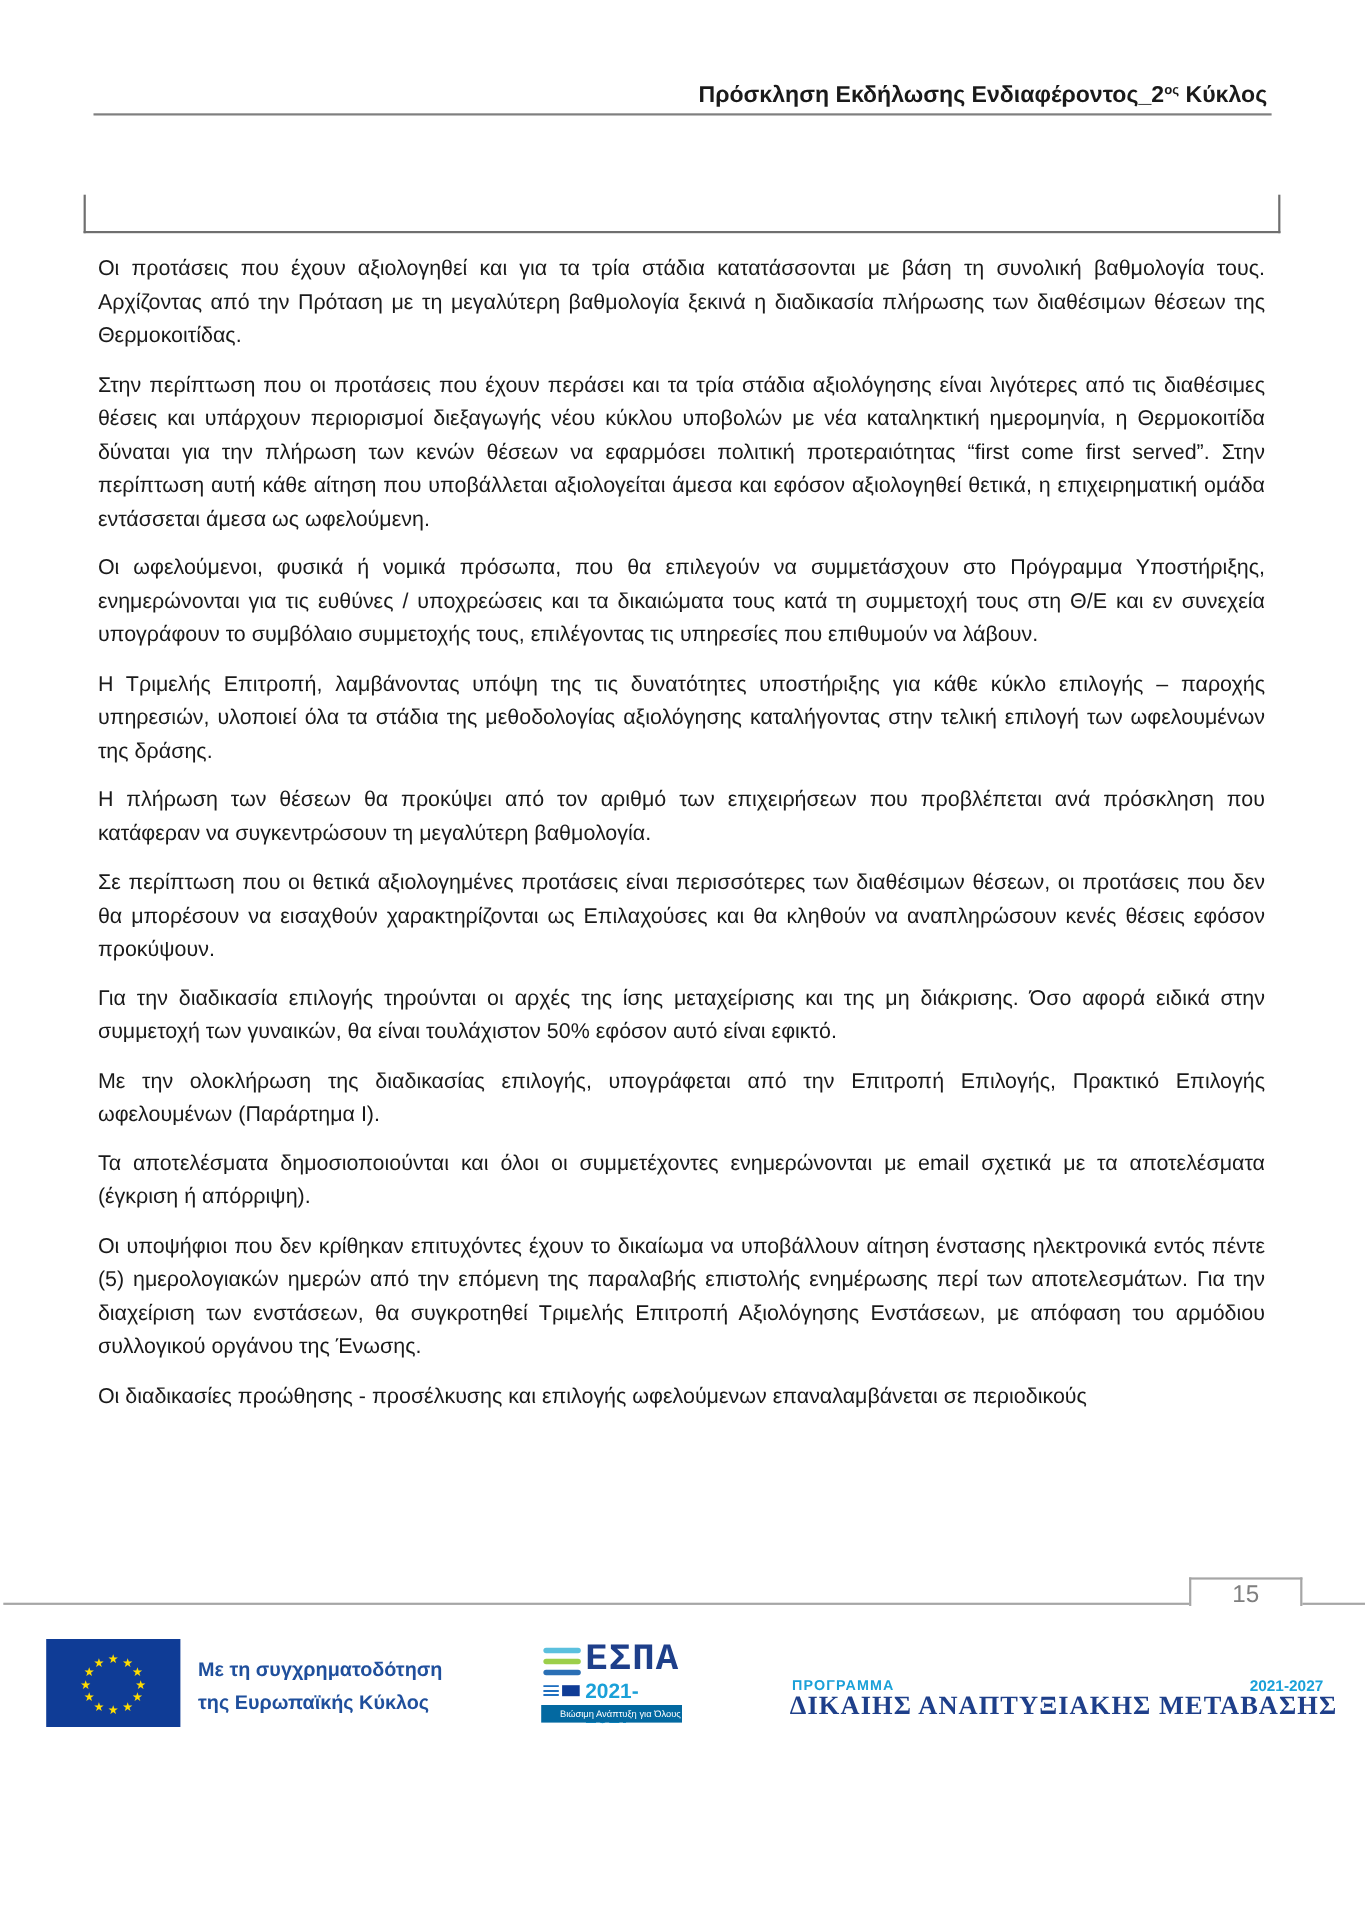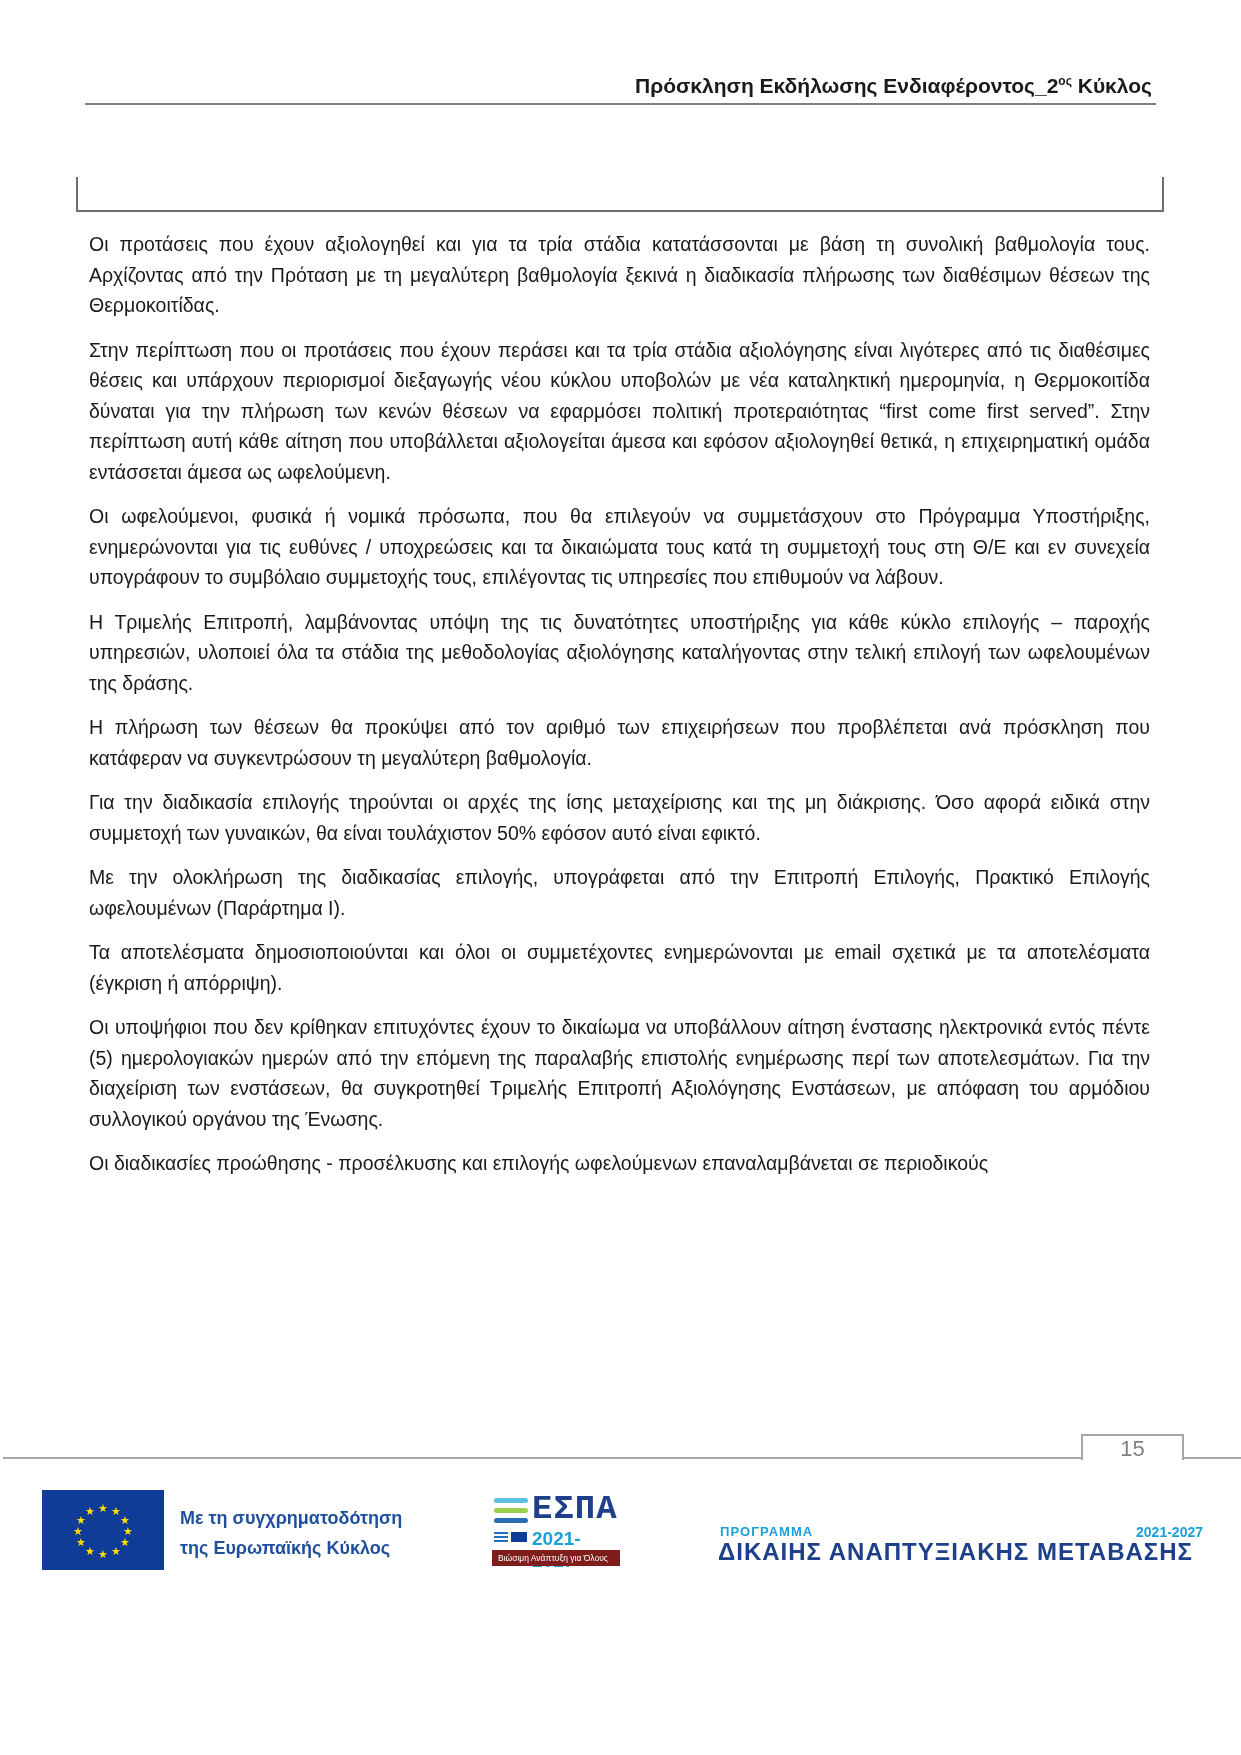--- a/index.html
+++ b/index.html
@@ -21,45 +21,46 @@
                 text-align: center; font-size: 22px; color: #7f7f7f; line-height: 26px;
                 font-family: "Liberation Sans", sans-serif; }
     .eu-flag { position: absolute; left: 42px; top: 1490px; width: 122px; height: 80px; background: #0f3c96; }
     .eu-text { position: absolute; left: 180px; top: 1503px; font-size: 18px; font-weight: bold;
                color: #1f4f9c; line-height: 30px; font-family: "Liberation Sans", sans-serif; }
     .espa { position: absolute; left: 492px; top: 1490px; width: 130px; height: 78px; }
     .espa-title { position: absolute; left: 40px; top: 0; font-size: 34px; font-weight: bold; color: #1e3f8a;
                   font-family: Liberation Mono, monospace; letter-spacing: 1px; }
     .espa-years { position: absolute; left: 40px; top: 38px; font-size: 19px; font-weight: bold; color: #1aa0d8;
                   font-family: "Liberation Sans", sans-serif; }
-    .espa-band { position: absolute; left: 0; top: 60px; width: 128px; height: 16px; background: #7f1d1d;
-                 color: #fff; font-size: 8.5px; line-height: 16px; padding-left: 6px; box-sizing: border-box;
+    .espa-band { position: absolute; left: 0; top: 60px; width: 128px; height: 16px; background: #0369a1;
+                 color: #fff; font-size: 8.5px; line-height: 16px; padding-left: 17px; box-sizing: border-box;
                  font-family: "Liberation Sans", sans-serif; }
     .espa-wave { position: absolute; left: 2px; height: 5px; width: 34px; border-radius: 3px; }
     .prog-label { position: absolute; left: 720px; top: 1524px; font-size: 13px; font-weight: bold;
                   color: #1aa0d8; letter-spacing: 1px; font-family: "Liberation Sans", sans-serif; }
     .prog-years { position: absolute; right: 38px; top: 1524px; font-size: 14px; font-weight: bold;
                   color: #1aa0d8; font-family: "Liberation Sans", sans-serif; }
     .prog-name { position: absolute; left: 718px; top: 1538px; font-size: 24px; font-weight: bold;
-                 color: #1e3f8a; letter-spacing: 1px; white-space: nowrap; font-family: Liberation Sans, sans-serif; }
+                 color: #1e3f8a; letter-spacing: 1px; white-space: nowrap; font-family: Liberation Serif, serif; }
   </style>
 </head>
 <body>
 
 <div class="header-title"><span>Πρόσκληση Εκδήλωσης Ενδιαφέροντος_2</span><sup>ος</sup><span> Κύκλος</span></div>
 <div class="header-rule"></div>
 
 <div class="frame"></div>
 
 <div class="body-text">
   <p>Οι προτάσεις που έχουν αξιολογηθεί και για τα τρία στάδια κατατάσσονται με βάση τη συνολική βαθμολογία τους. Αρχίζοντας από την Πρόταση με τη μεγαλύτερη βαθμολογία ξεκινά η διαδικασία πλήρωσης των διαθέσιμων θέσεων της Θερμοκοιτίδας.</p>
   <p>Στην περίπτωση που οι προτάσεις που έχουν περάσει και τα τρία στάδια αξιολόγησης είναι λιγότερες από τις διαθέσιμες θέσεις και υπάρχουν περιορισμοί διεξαγωγής νέου κύκλου υποβολών με νέα καταληκτική ημερομηνία, η Θερμοκοιτίδα δύναται για την πλήρωση των κενών θέσεων να εφαρμόσει πολιτική προτεραιότητας “first come first served”. Στην περίπτωση αυτή κάθε αίτηση που υποβάλλεται αξιολογείται άμεσα και εφόσον αξιολογηθεί θετικά, η επιχειρηματική ομάδα εντάσσεται άμεσα ως ωφελούμενη.</p>
   <p>Οι ωφελούμενοι, φυσικά ή νομικά πρόσωπα, που θα επιλεγούν να συμμετάσχουν στο Πρόγραμμα Υποστήριξης, ενημερώνονται για τις ευθύνες / υποχρεώσεις και τα δικαιώματα τους κατά τη συμμετοχή τους στη Θ/Ε και εν συνεχεία υπογράφουν το συμβόλαιο συμμετοχής τους, επιλέγοντας τις υπηρεσίες που επιθυμούν να λάβουν.</p>
   <p>Η Τριμελής Επιτροπή, λαμβάνοντας υπόψη της τις δυνατότητες υποστήριξης για κάθε κύκλο επιλογής – παροχής υπηρεσιών, υλοποιεί όλα τα στάδια της μεθοδολογίας αξιολόγησης καταλήγοντας στην τελική επιλογή των ωφελουμένων της δράσης.</p>
   <p>Η πλήρωση των θέσεων θα προκύψει από τον αριθμό των επιχειρήσεων που προβλέπεται ανά πρόσκληση που κατάφεραν να συγκεντρώσουν τη μεγαλύτερη βαθμολογία.</p>
+  <p>Σε περίπτωση που οι θετικά αξιολογημένες προτάσεις είναι περισσότερες των διαθέσιμων θέσεων, οι προτάσεις που δεν θα μπορέσουν να εισαχθούν χαρακτηρίζονται ως Επιλαχούσες και θα κληθούν να αναπληρώσουν κενές θέσεις εφόσον προκύψουν.</p>
   <p>Για την διαδικασία επιλογής τηρούνται οι αρχές της ίσης μεταχείρισης και της μη διάκρισης. Όσο αφορά ειδικά στην συμμετοχή των γυναικών, θα είναι τουλάχιστον 50% εφόσον αυτό είναι εφικτό.</p>
   <p>Με την ολοκλήρωση της διαδικασίας επιλογής, υπογράφεται από την Επιτροπή Επιλογής, Πρακτικό Επιλογής ωφελουμένων (Παράρτημα Ι).</p>
   <p>Τα αποτελέσματα δημοσιοποιούνται και όλοι οι συμμετέχοντες ενημερώνονται με email σχετικά με τα αποτελέσματα (έγκριση ή απόρριψη).</p>
   <p>Οι υποψήφιοι που δεν κρίθηκαν επιτυχόντες έχουν το δικαίωμα να υποβάλλουν αίτηση ένστασης ηλεκτρονικά εντός πέντε (5) ημερολογιακών ημερών από την επόμενη της παραλαβής επιστολής ενημέρωσης περί των αποτελεσμάτων. Για την διαχείριση των ενστάσεων, θα συγκροτηθεί Τριμελής Επιτροπή Αξιολόγησης Ενστάσεων, με απόφαση του αρμόδιου συλλογικού οργάνου της Ένωσης.</p>
   <p style="text-align:left">Οι διαδικασίες προώθησης - προσέλκυσης και επιλογής ωφελούμενων επαναλαμβάνεται σε περιοδικούς</p>
 </div>
 
 <div class="footer-rule" style="left:3px; width:1080px;"></div>
 <div class="footer-rule" style="left:1180px; width:61px;"></div>
 <div class="page-box">15</div>

